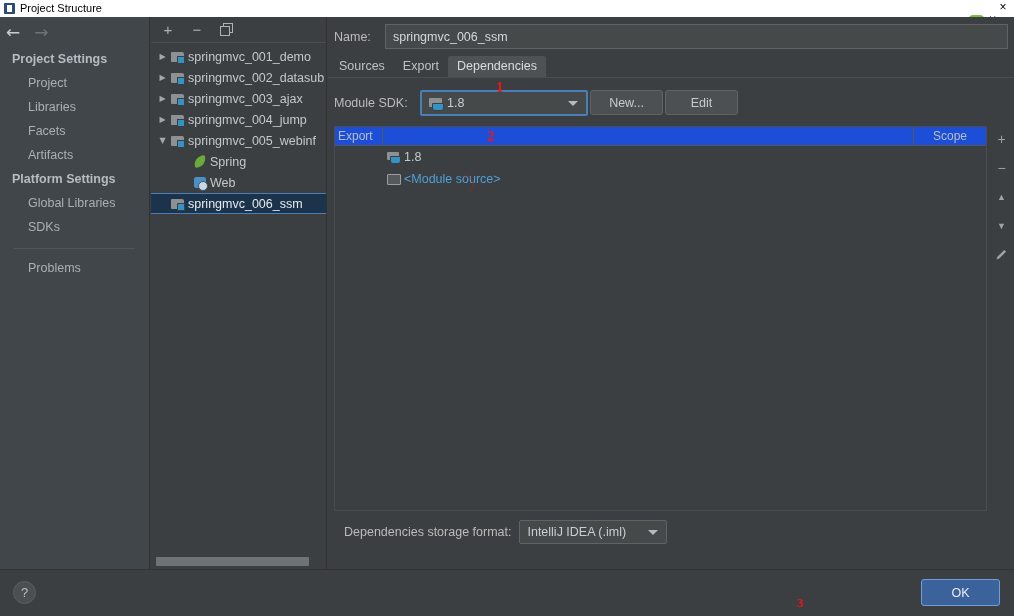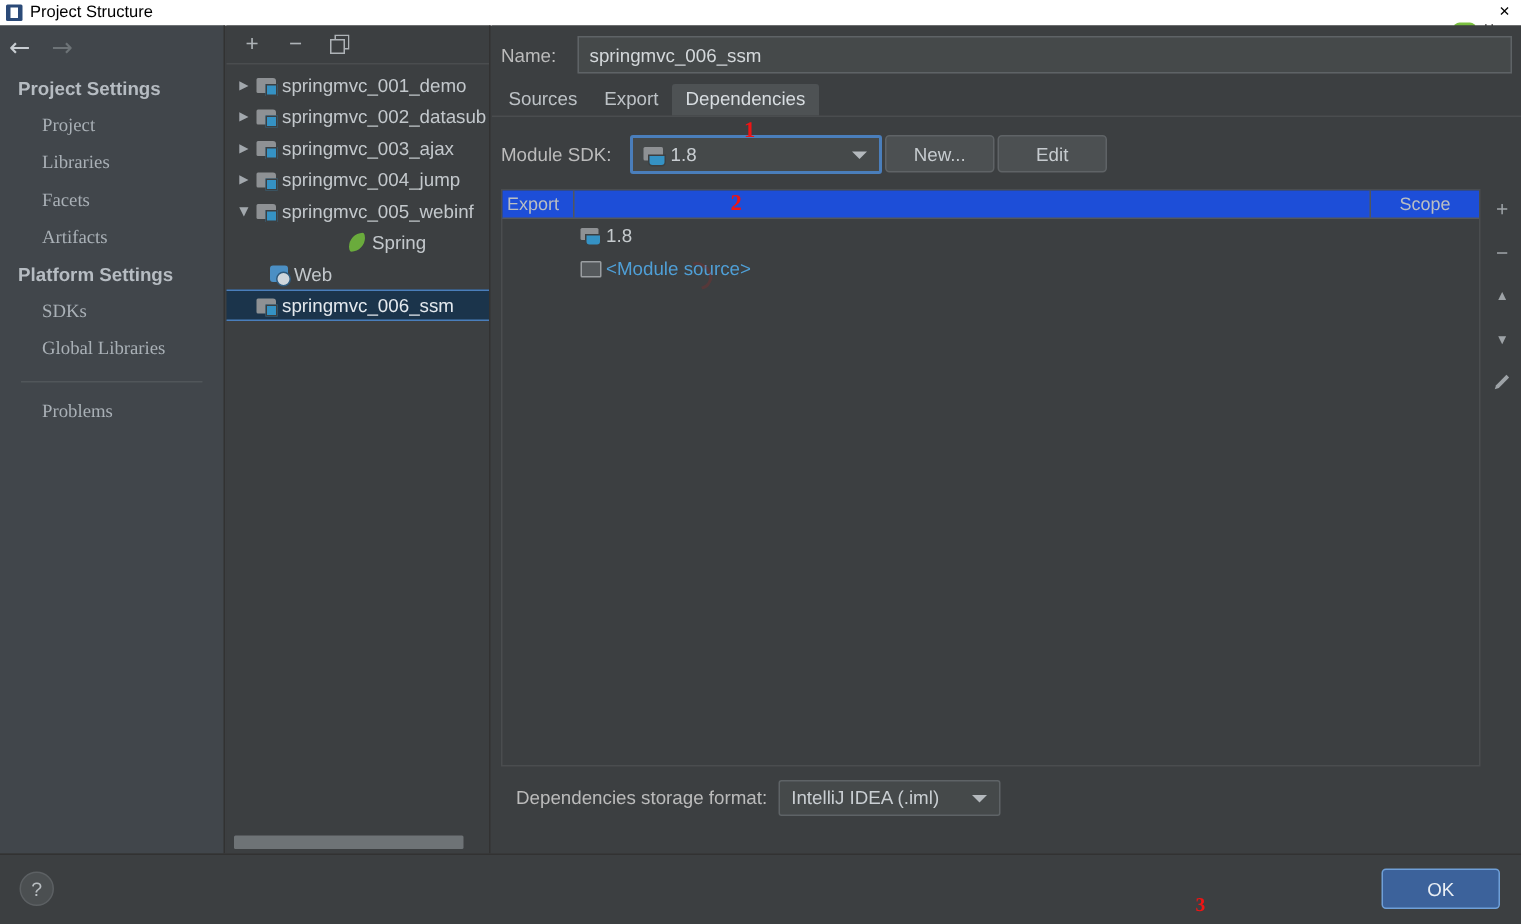--- a/index.html
+++ b/index.html
@@ -81,21 +81,20 @@
   .nav-arrow.disabled { color: #6d7377; }
 
   .side-group {
     font-size: 12.5px; font-weight: bold; color: #b6bcc2;
     padding: 5px 0 5px 12px;
   }
   .side-item {
     font-size: 12.5px; color: #a9b0b6;
     padding: 5px 0 5px 28px;
     cursor: pointer;
-    font-family: Liberation Serif, serif;
   }
   .side-item.selected {
     background: #4a7ebb; color: #e8eef4;
   }
   .side-sep {
     height: 1px; background: #51565a;
     margin: 9px 14px 7px 14px;
   }
 
   
@@ -382,22 +381,22 @@
       <span class="nav-arrow enabled">←</span>
       <span class="nav-arrow disabled">→</span>
     </div>
     <div id="sidebar-body">
         <div class="side-group">Project Settings</div>
         <div class="side-item">Project</div>
         <div class="side-item">Libraries</div>
         <div class="side-item">Facets</div>
         <div class="side-item">Artifacts</div>
         <div class="side-group">Platform Settings</div>
+        <div class="side-item">Global Libraries</div>
         <div class="side-item">SDKs</div>
-        <div class="side-item">Global Libraries</div>
       </div>
     <div class="side-sep"></div>
     <div class="side-item">Problems</div>
   </div>
 
   <div id="tree-panel">
     <div id="tree-toolbar">
       <div class="tt-btn">+</div>
       <div class="tt-btn">−</div>
       <div class="tt-btn">
@@ -426,26 +425,26 @@
         <div class="tree-row" style="padding-left: 4px;">
           <span class="twisty">▶</span>
           <span class="ico ico-module"></span>
           <span>springmvc_004_jump</span>
         </div>
         <div class="tree-row" style="padding-left: 4px;">
           <span class="twisty">▼</span>
           <span class="ico ico-module"></span>
           <span>springmvc_005_webinf</span>
         </div>
-        <div class="tree-row" style="padding-left: 26px; margin-left: 38px;">
+        <div class="tree-row" style="padding-left: 26px;">
           <span class="twisty"></span>
           <span class="ico ico-spring"></span>
           <span>Spring</span>
         </div>
-        <div class="tree-row" style="padding-left: 12px;">
+        <div class="tree-row" style="padding-left: 26px;">
           <span class="twisty"></span>
           <span class="ico ico-web"></span>
           <span>Web</span>
         </div>
         <div class="tree-row selected" style="padding-left: 4px;">
           <span class="twisty"></span>
           <span class="ico ico-module"></span>
           <span>springmvc_006_ssm</span>
         </div>
       </div>

